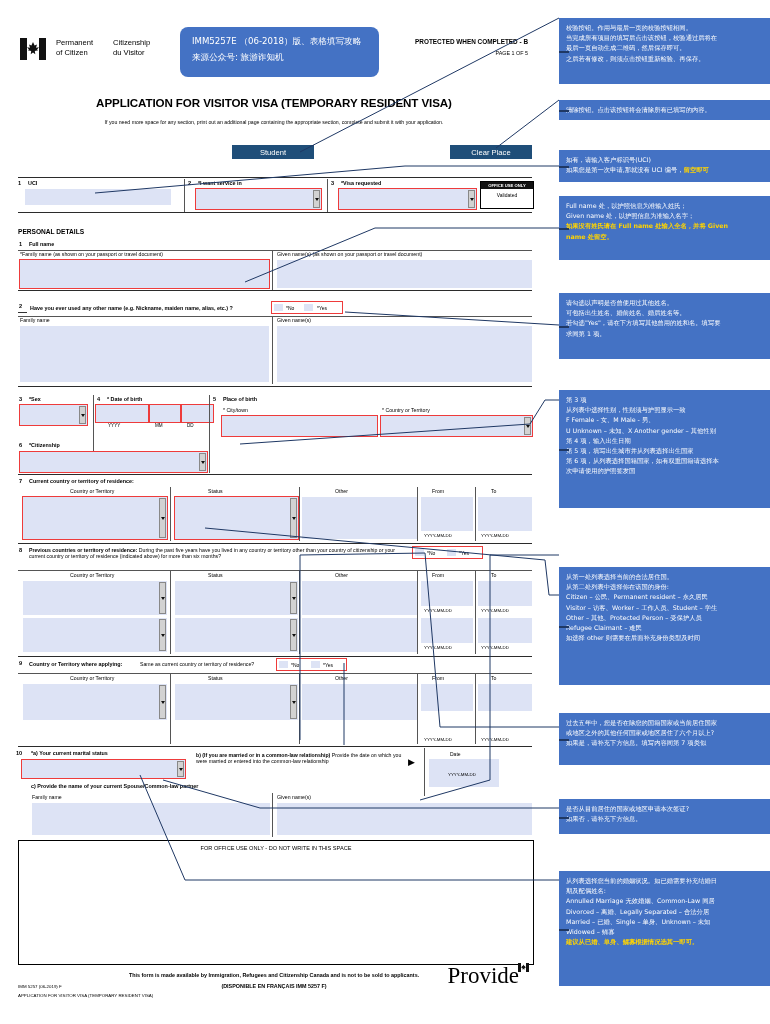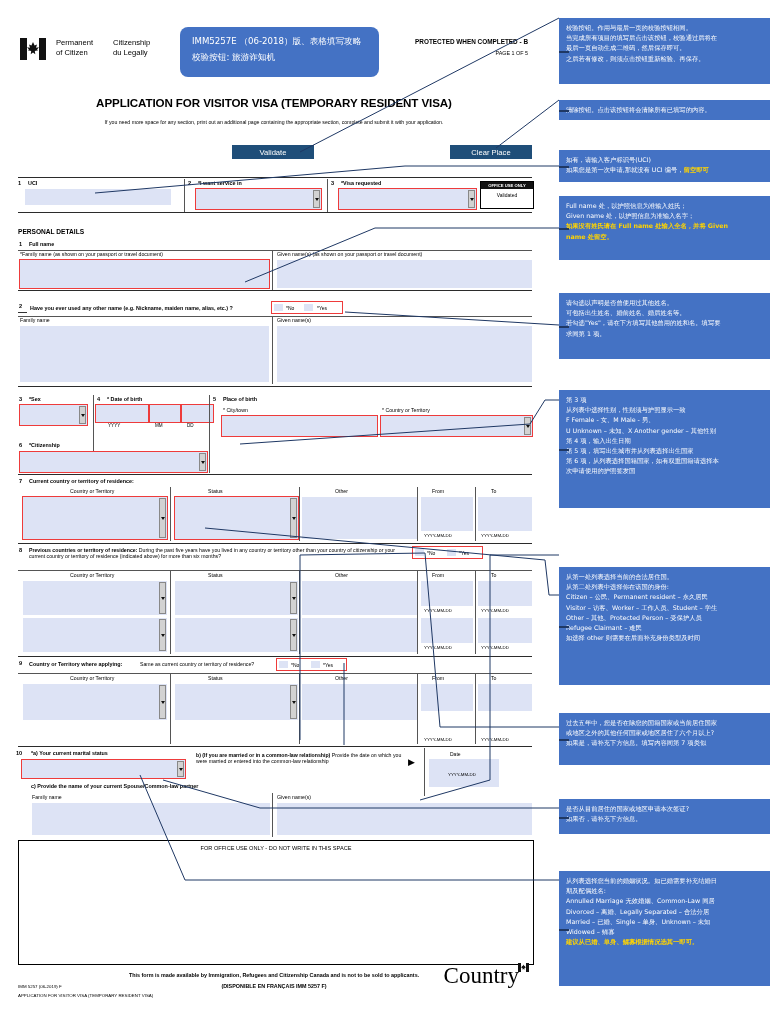--- a/index.html
+++ b/index.html
@@ -47,40 +47,40 @@
         <rect x="7" y="2" width="12" height="22" fill="#fff"></rect>
         <path d="M13 6 l1.6 3.6 2.4-1 -1 3.2 3 -0.6 -2 2.2 1.2 0.8 -3.4 0.8 0.5 3.2 -2.3-1.6 -2.3 1.6 0.5-3.2 -3.4-0.8 1.2-0.8 -2-2.2 3 0.6 -1-3.2 2.4 1z" fill="#111"></path>
       </svg>
   </div>
   <div style="position:absolute;left:56px;top:38px;font-size:7.6px;line-height:1.35;">
     <div>Permanent</div>
     <div>of Citizen</div>
   </div>
   <div style="position:absolute;left:113px;top:38px;font-size:7.6px;line-height:1.35;">
     <div>Citizenship</div>
-    <div>du Legally</div>
+    <div>du Visitor</div>
   </div>
 
   <div style="position:absolute;left:180px;top:27px;width:199px;height:50px;background:#4472c4;border-radius:8px;
               color:#fff;font-family:'DejaVu Sans',sans-serif;font-size:8.6px;line-height:1.85;padding:7px 0 0 12px;
               box-sizing:border-box;">
     <div>IMM5257E （06-2018）版、表格填写攻略</div>
-    <div>校验按钮: 旅游诈知机</div>
+    <div>来源公众号: 旅游诈知机</div>
   </div>
 
   <div style="position:absolute;right:20px;top:38px;text-align:right;">
     <div style="font-size:6.4px;font-weight:bold;">PROTECTED WHEN COMPLETED - B</div>
     <div style="font-size:5.4px;margin-top:5px;">PAGE 1 OF 5</div>
   </div>
 
   <div style="position:absolute;left:0;right:0;top:96px;text-align:center;font-size:11.6px;font-weight:bold;letter-spacing:-0.1px;">APPLICATION FOR VISITOR VISA (TEMPORARY RESIDENT VISA)</div>
   <div style="position:absolute;left:0;right:0;top:119px;text-align:center;font-size:5.2px;">If you need more space for any section, print out an additional page containing the appropriate section, complete and submit it with your application.</div>
 
   <button style="position:absolute;left:232px;top:145px;width:82px;height:14px;background:#1f4e79;color:#fff;border:none;
-                 font-size:7.6px;font-family:'Liberation Sans',sans-serif;cursor:pointer;">Validate</button>
+                 font-size:7.6px;font-family:'Liberation Sans',sans-serif;cursor:pointer;">Student</button>
   <button style="position:absolute;left:450px;top:145px;width:82px;height:14px;background:#1f4e79;color:#fff;border:none;
                  font-size:7.6px;font-family:'Liberation Sans',sans-serif;cursor:pointer;">Clear Place</button>
 
   <div class="hr-thick" style="position:absolute;left:18px;right:16px;top:177px;"></div>
 
   <div style="position:absolute;left:18px;top:180px;" class="num">1</div>
   <div style="position:absolute;left:28px;top:180px;" class="lbl-b">UCI</div>
   <div class="fld" style="position:absolute;left:25px;top:189px;width:146px;height:16px;"></div>
   <div class="vline" style="position:absolute;left:184px;top:179px;height:34px;"></div>
 
@@ -292,21 +292,21 @@
 
   <div style="position:absolute;left:18px;top:840px;width:514px;height:123px;border:1.4px solid #000;">
     <div style="text-align:center;font-size:5.6px;margin-top:4px;">FOR OFFICE USE ONLY - DO NOT WRITE IN THIS SPACE</div>
   </div>
 
   <div style="position:absolute;left:0;right:0;top:972px;text-align:center;font-size:5.4px;font-weight:bold;">This form is made available by Immigration, Refugees and Citizenship Canada and is not to be sold to applicants.</div>
   <div style="position:absolute;left:0;right:0;top:983px;text-align:center;font-size:5.4px;font-weight:bold;">(DISPONIBLE EN FRANÇAIS   IMM 5257 F)</div>
   <div style="position:absolute;left:18px;top:984px;font-size:4.4px;">IMM 5257 (06-2019) F</div>
   <div style="position:absolute;left:18px;top:993px;font-size:4.4px;">APPLICATION FOR VISITOR VISA (TEMPORARY RESIDENT VISA)</div>
   <div style="position:absolute;right:18px;top:963px;font-size:23px;font-family:'Liberation Serif',serif;">
-    <span>Country</span><span style="position:relative;top:-11px;left:-1px;display:inline-block;"><svg width="11" height="9" viewBox="0 0 11 9">
+    <span>Provide</span><span style="position:relative;top:-11px;left:-1px;display:inline-block;"><svg width="11" height="9" viewBox="0 0 11 9">
           <rect x="0" y="0" width="3" height="9" fill="#111"></rect>
           <rect x="8" y="0" width="3" height="9" fill="#111"></rect>
           <rect x="3" y="0" width="5" height="9" fill="#fff"></rect>
           <path d="M5.5 1.5 l0.7 1.6 1-0.4 -0.4 1.4 1.2-0.3 -0.8 0.9 0.5 0.3 -1.4 0.3 0.2 1.4 -1-0.7 -1 0.7 0.2-1.4 -1.4-0.3 0.5-0.3 -0.8-0.9 1.2 0.3 -0.4-1.4 1 0.4z" fill="#111"></path>
         </svg></span>
   </div>
 </div>
 
 <svg id="lines">
   <g stroke="#1f3864" stroke-width="1" fill="none">

